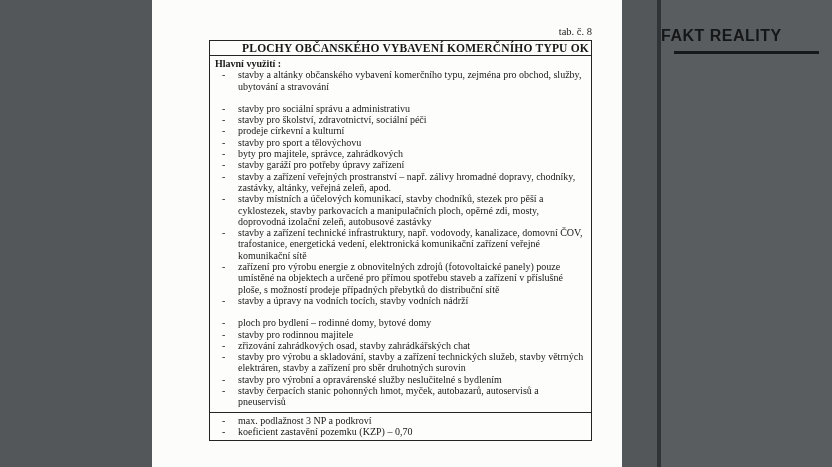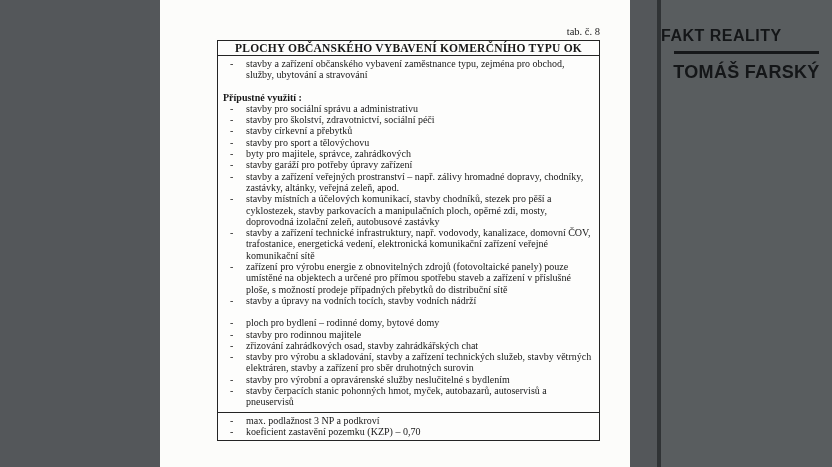--- a/index.html
+++ b/index.html
@@ -7,36 +7,36 @@
   body { background:#54575a; font-family:"Liberation Serif", serif; }
 
   .stage { position:relative; width:832px; height:467px; }
 
   .left-strip {
     position:absolute; left:0; top:0; width:168px; height:467px;
     background:#54575a;
   }
 
   .document-page {
-    position:absolute; left:160px; top:0; width:470px; height:467px;
+    position:absolute; left:152px; top:0; width:470px; height:467px;
     background:#fcfcfa; color:#181818;
   }
 
   .page-label {
     position:absolute; left:57px; top:26px; width:383px;
     text-align:right; font-size:10.5px; color:#1b1b1b;
   }
 
   .doc-table {
     position:absolute; left:57px; top:40px; width:383px;
     border:1.6px solid #242424; background:#fdfdfc;
   }
 
   .doc-title {
-    text-align:center; font-weight:bold; font-size:11.5px;
+    text-align:right; font-weight:bold; font-size:11.5px;
     letter-spacing:.2px; padding:1px 2px;
     border-bottom:1.6px solid #242424; white-space:nowrap;
   }
 
   .doc-body { padding:2px 5px 4px 5px; font-size:10px; line-height:11.3px; }
 
   .section { margin-top:11px; }
   .section:first-child { margin-top:0; }
   .section-heading { font-weight:bold; }
 
@@ -76,44 +76,44 @@
 
     <div class="page-label">tab. č. 8</div>
 
     <div class="doc-table">
 
       <div class="doc-title">PLOCHY OBČANSKÉHO VYBAVENÍ KOMERČNÍHO TYPU OK</div>
 
       <div class="doc-body">
 
           <div class="section">
-
-              <div class="bullet">
-                <span class="dash">-</span>
-                <span class="txt">stavby a zařízení občanského vybavení zaměstnance typu, zejména pro obchod, služby, ubytování a stravování</span>
+            <div class="section-heading">Hlavní využití :</div>
+
+              <div class="bullet">
+                <span class="dash">-</span>
+                <span class="txt">stavby a altánky občanského vybavení komerčního typu, zejména pro obchod, služby, ubytování a stravování</span>
               </div>
 
           </div>
 
           <div class="section">
-            <div class="section-heading">Přípustné využití :</div>
 
               <div class="bullet">
                 <span class="dash">-</span>
                 <span class="txt">stavby pro sociální správu a administrativu</span>
               </div>
 
               <div class="bullet">
                 <span class="dash">-</span>
                 <span class="txt">stavby pro školství, zdravotnictví, sociální péči</span>
               </div>
 
               <div class="bullet">
                 <span class="dash">-</span>
-                <span class="txt">stavby církevní a přebytků</span>
+                <span class="txt">prodeje církevní a kulturní</span>
               </div>
 
               <div class="bullet">
                 <span class="dash">-</span>
                 <span class="txt">stavby pro sport a tělovýchovu</span>
               </div>
 
               <div class="bullet">
                 <span class="dash">-</span>
                 <span class="txt">byty pro majitele, správce, zahrádkových</span>
@@ -200,16 +200,15 @@
           </div>
 
       </div>
 
     </div>
   </div>
 
   <div class="brand-panel">
     <div class="brand-name">FAKT REALITY</div>
     <div class="brand-divider"></div>
-    <div class="brand-person">TOMÁŠ FARSKÝ</div>
   </div>
 
 </div>
 
 </body></html>

